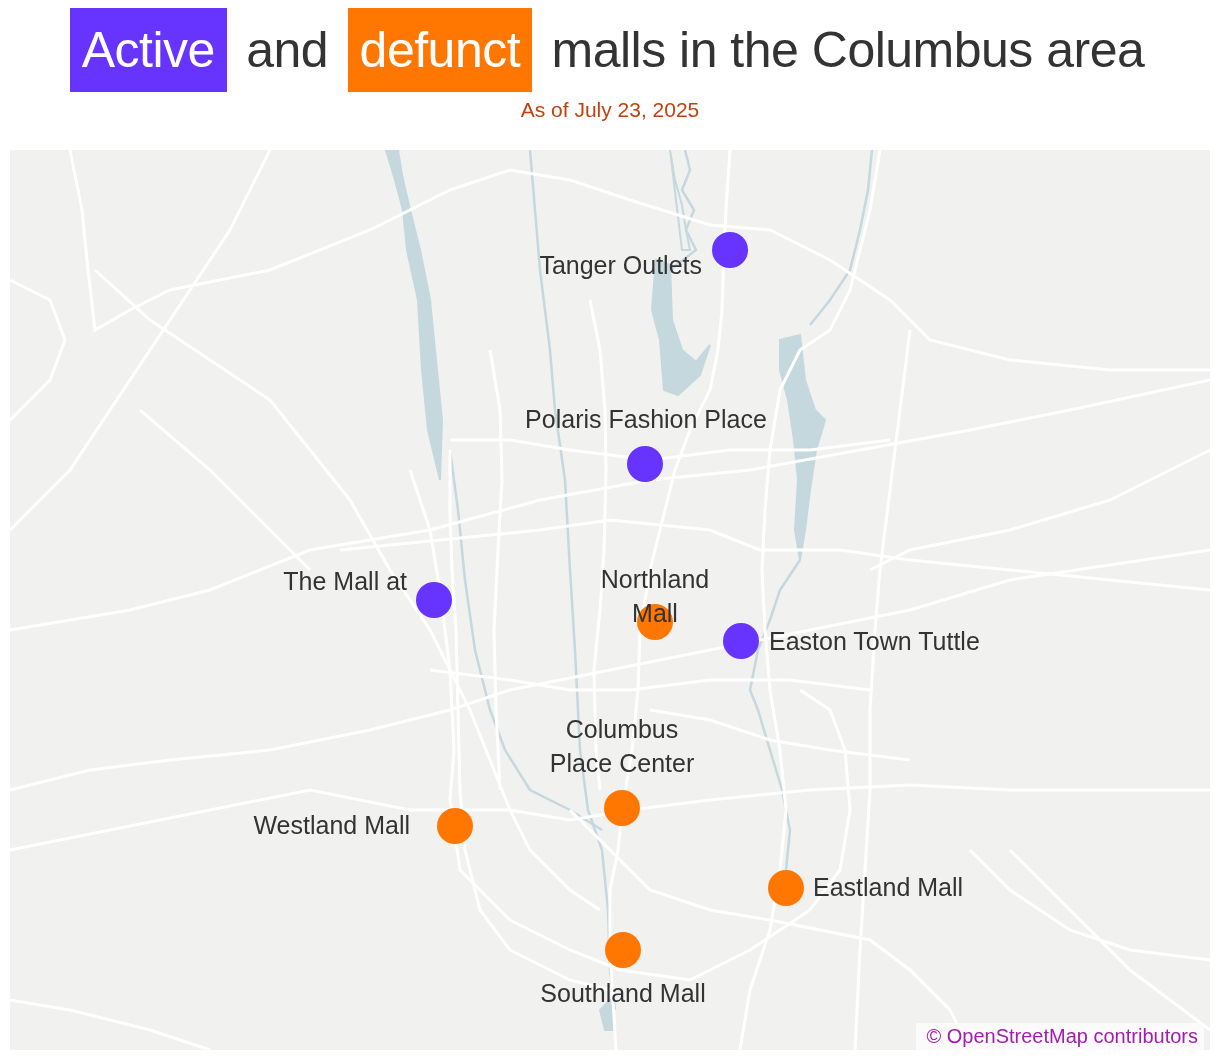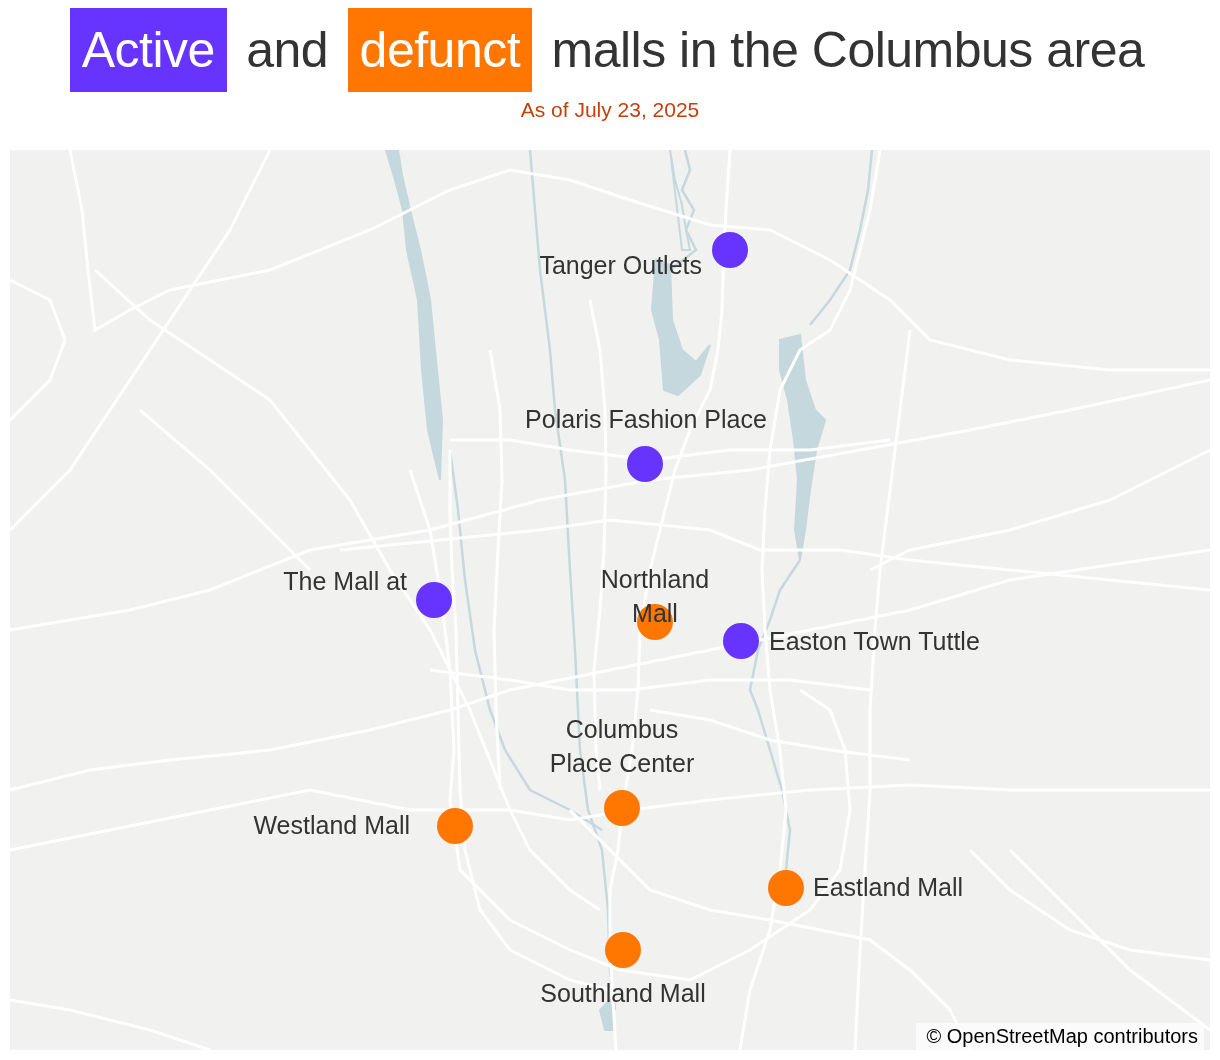--- a/index.html
+++ b/index.html
@@ -14,21 +14,21 @@
     .subtitle { position: absolute; top: 98px; left: 0; width: 1220px; text-align: center;
                 font-size: 21px; color: #c2410c; }
     .map { position: absolute; left: 10px; top: 150px; width: 1200px; height: 900px;
            background: #f1f1f0; overflow: hidden; }
     .map svg.base { position: absolute; left: 0; top: 0; }
     .marker { position: absolute; width: 36px; height: 36px; border-radius: 50%; }
     .label { position: absolute; font-size: 25px; line-height: 34px; color: #333333; white-space: nowrap; }
     .label.center { text-align: center; transform: translateX(-50%); }
     .label.right { text-align: right; transform: translateX(-100%); }
     .attribution { position: absolute; right: 6px; bottom: 0; background: rgba(255,255,255,0.7);
-                   font-size: 20px; color: #000000; padding: 2px 6px 2px 10px; }
+                   font-size: 20px; color: #a21caf; padding: 2px 6px 2px 10px; }
   </style>
 </head>
 <body>
 
 <div class="title">
   <span class="hl active">Active</span>
   <span class="word">and</span>
   <span class="hl defunct">defunct</span>
   <span class="word">malls in the Columbus area</span>
 </div>

